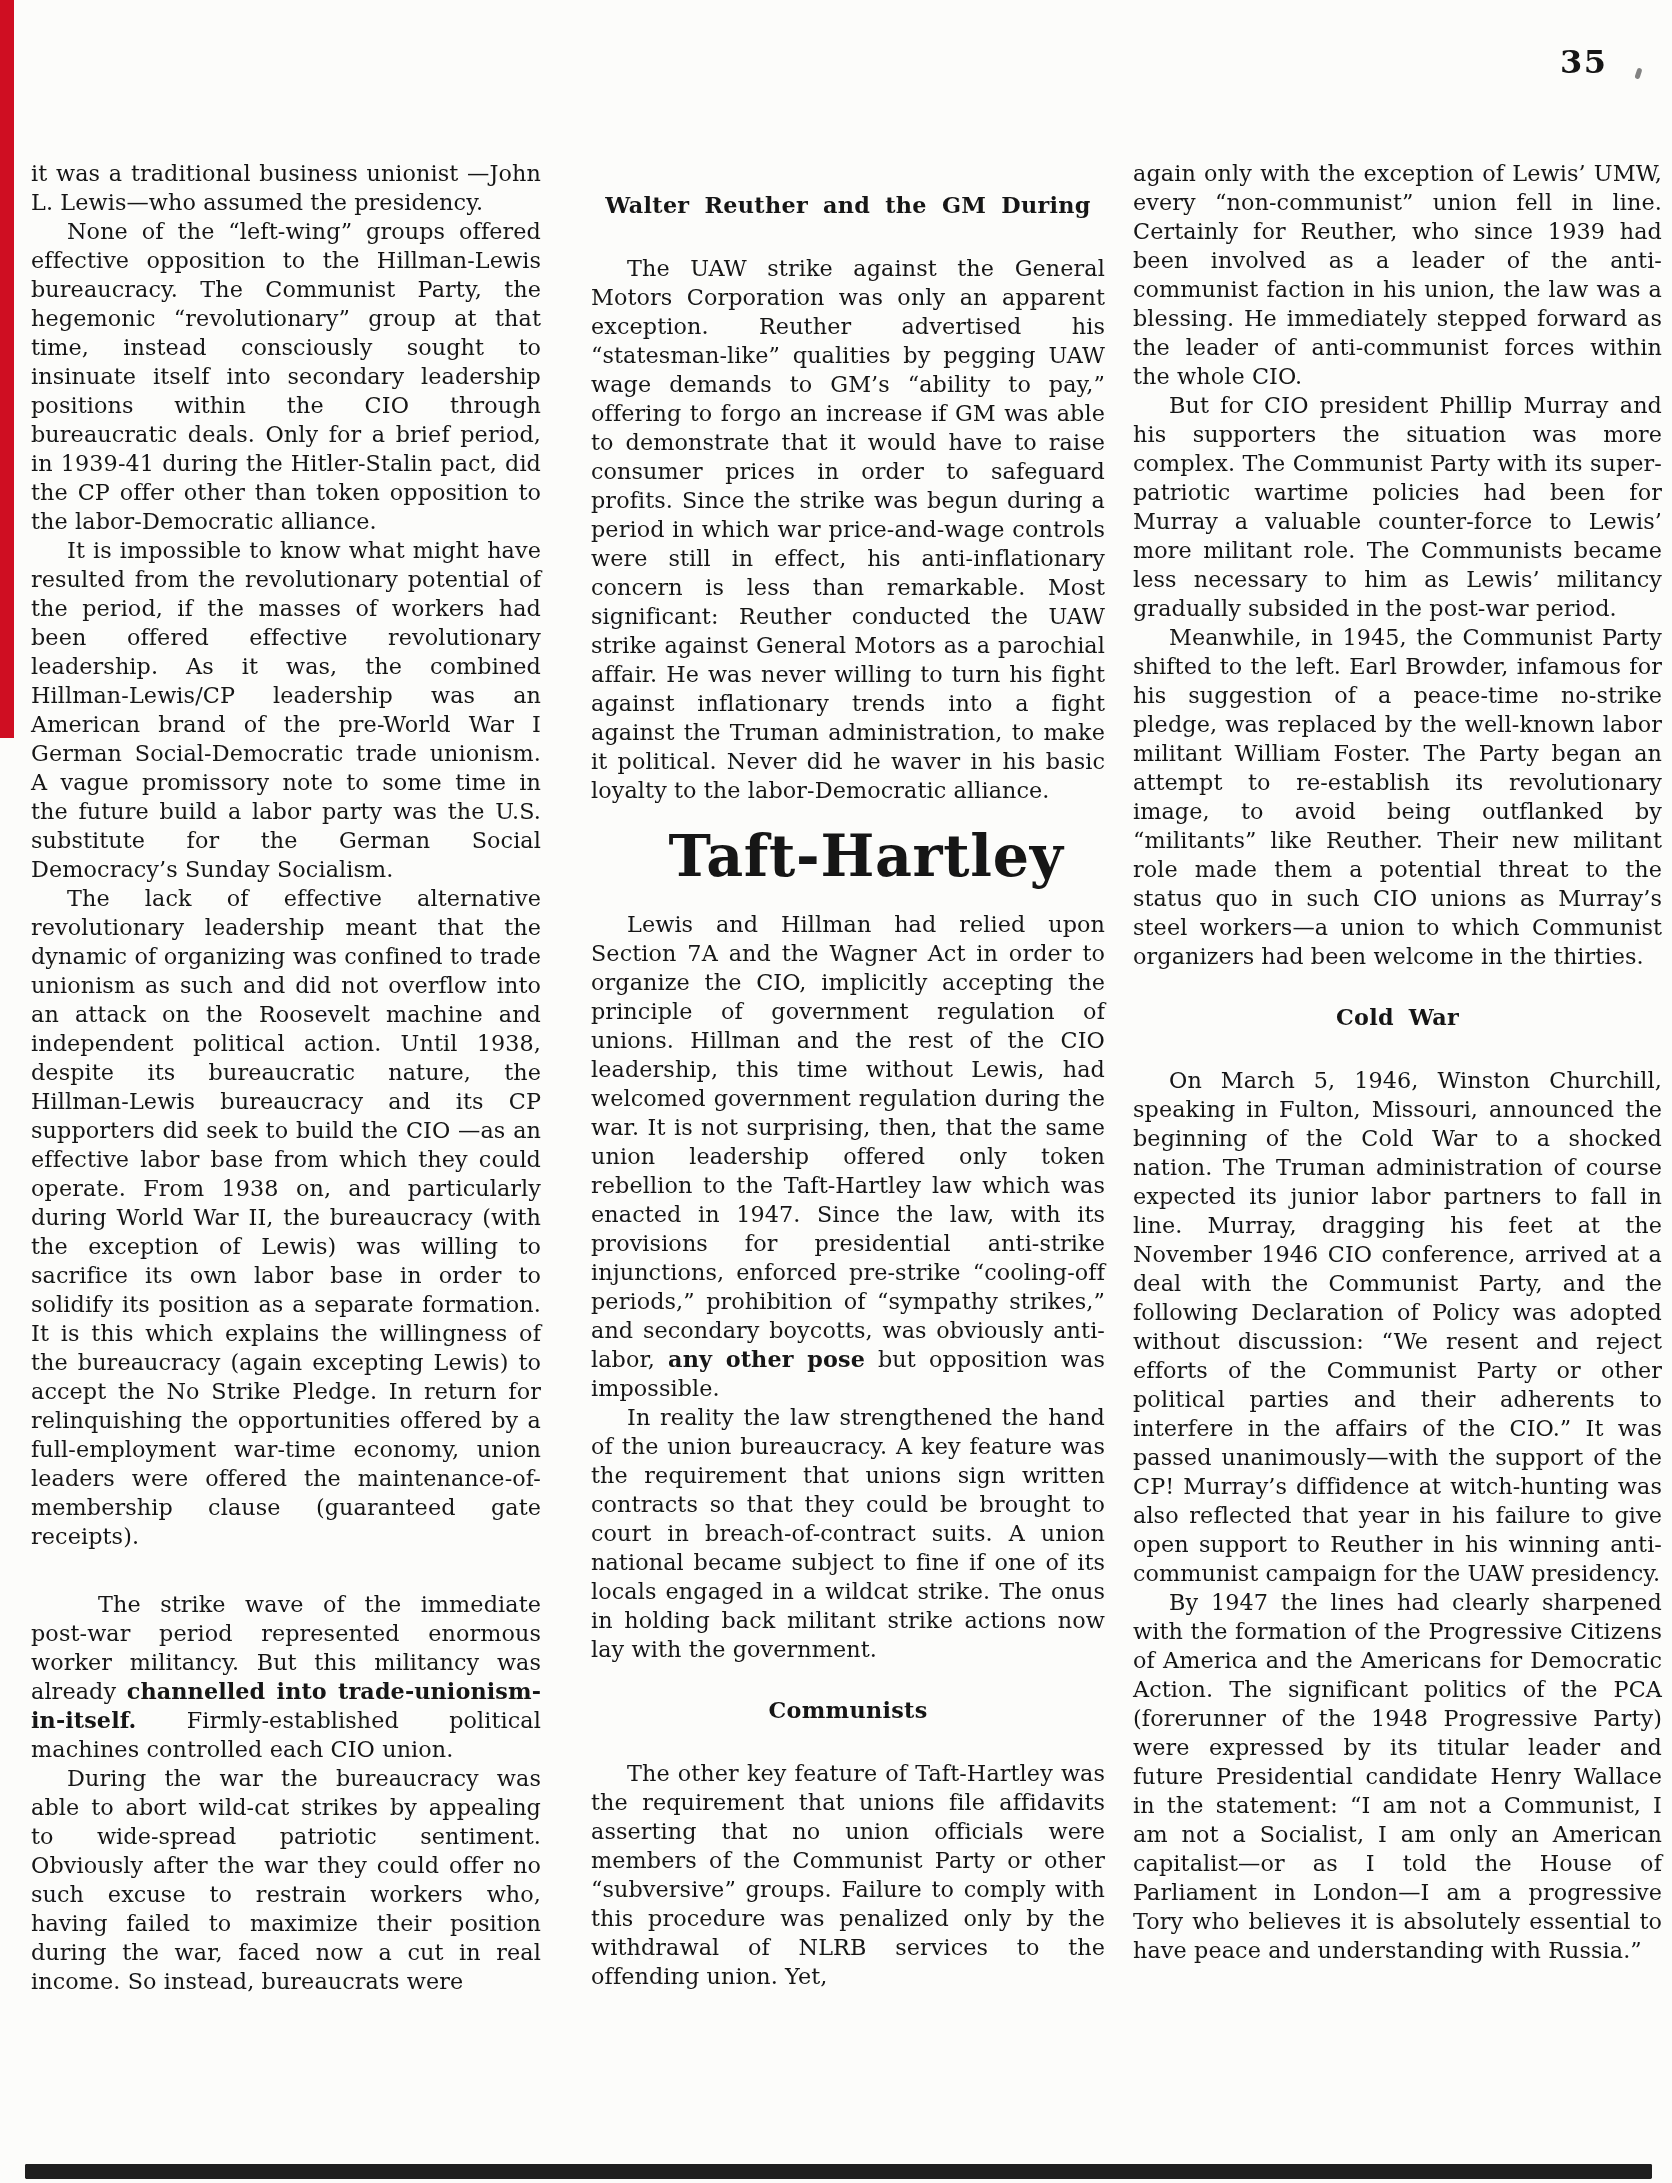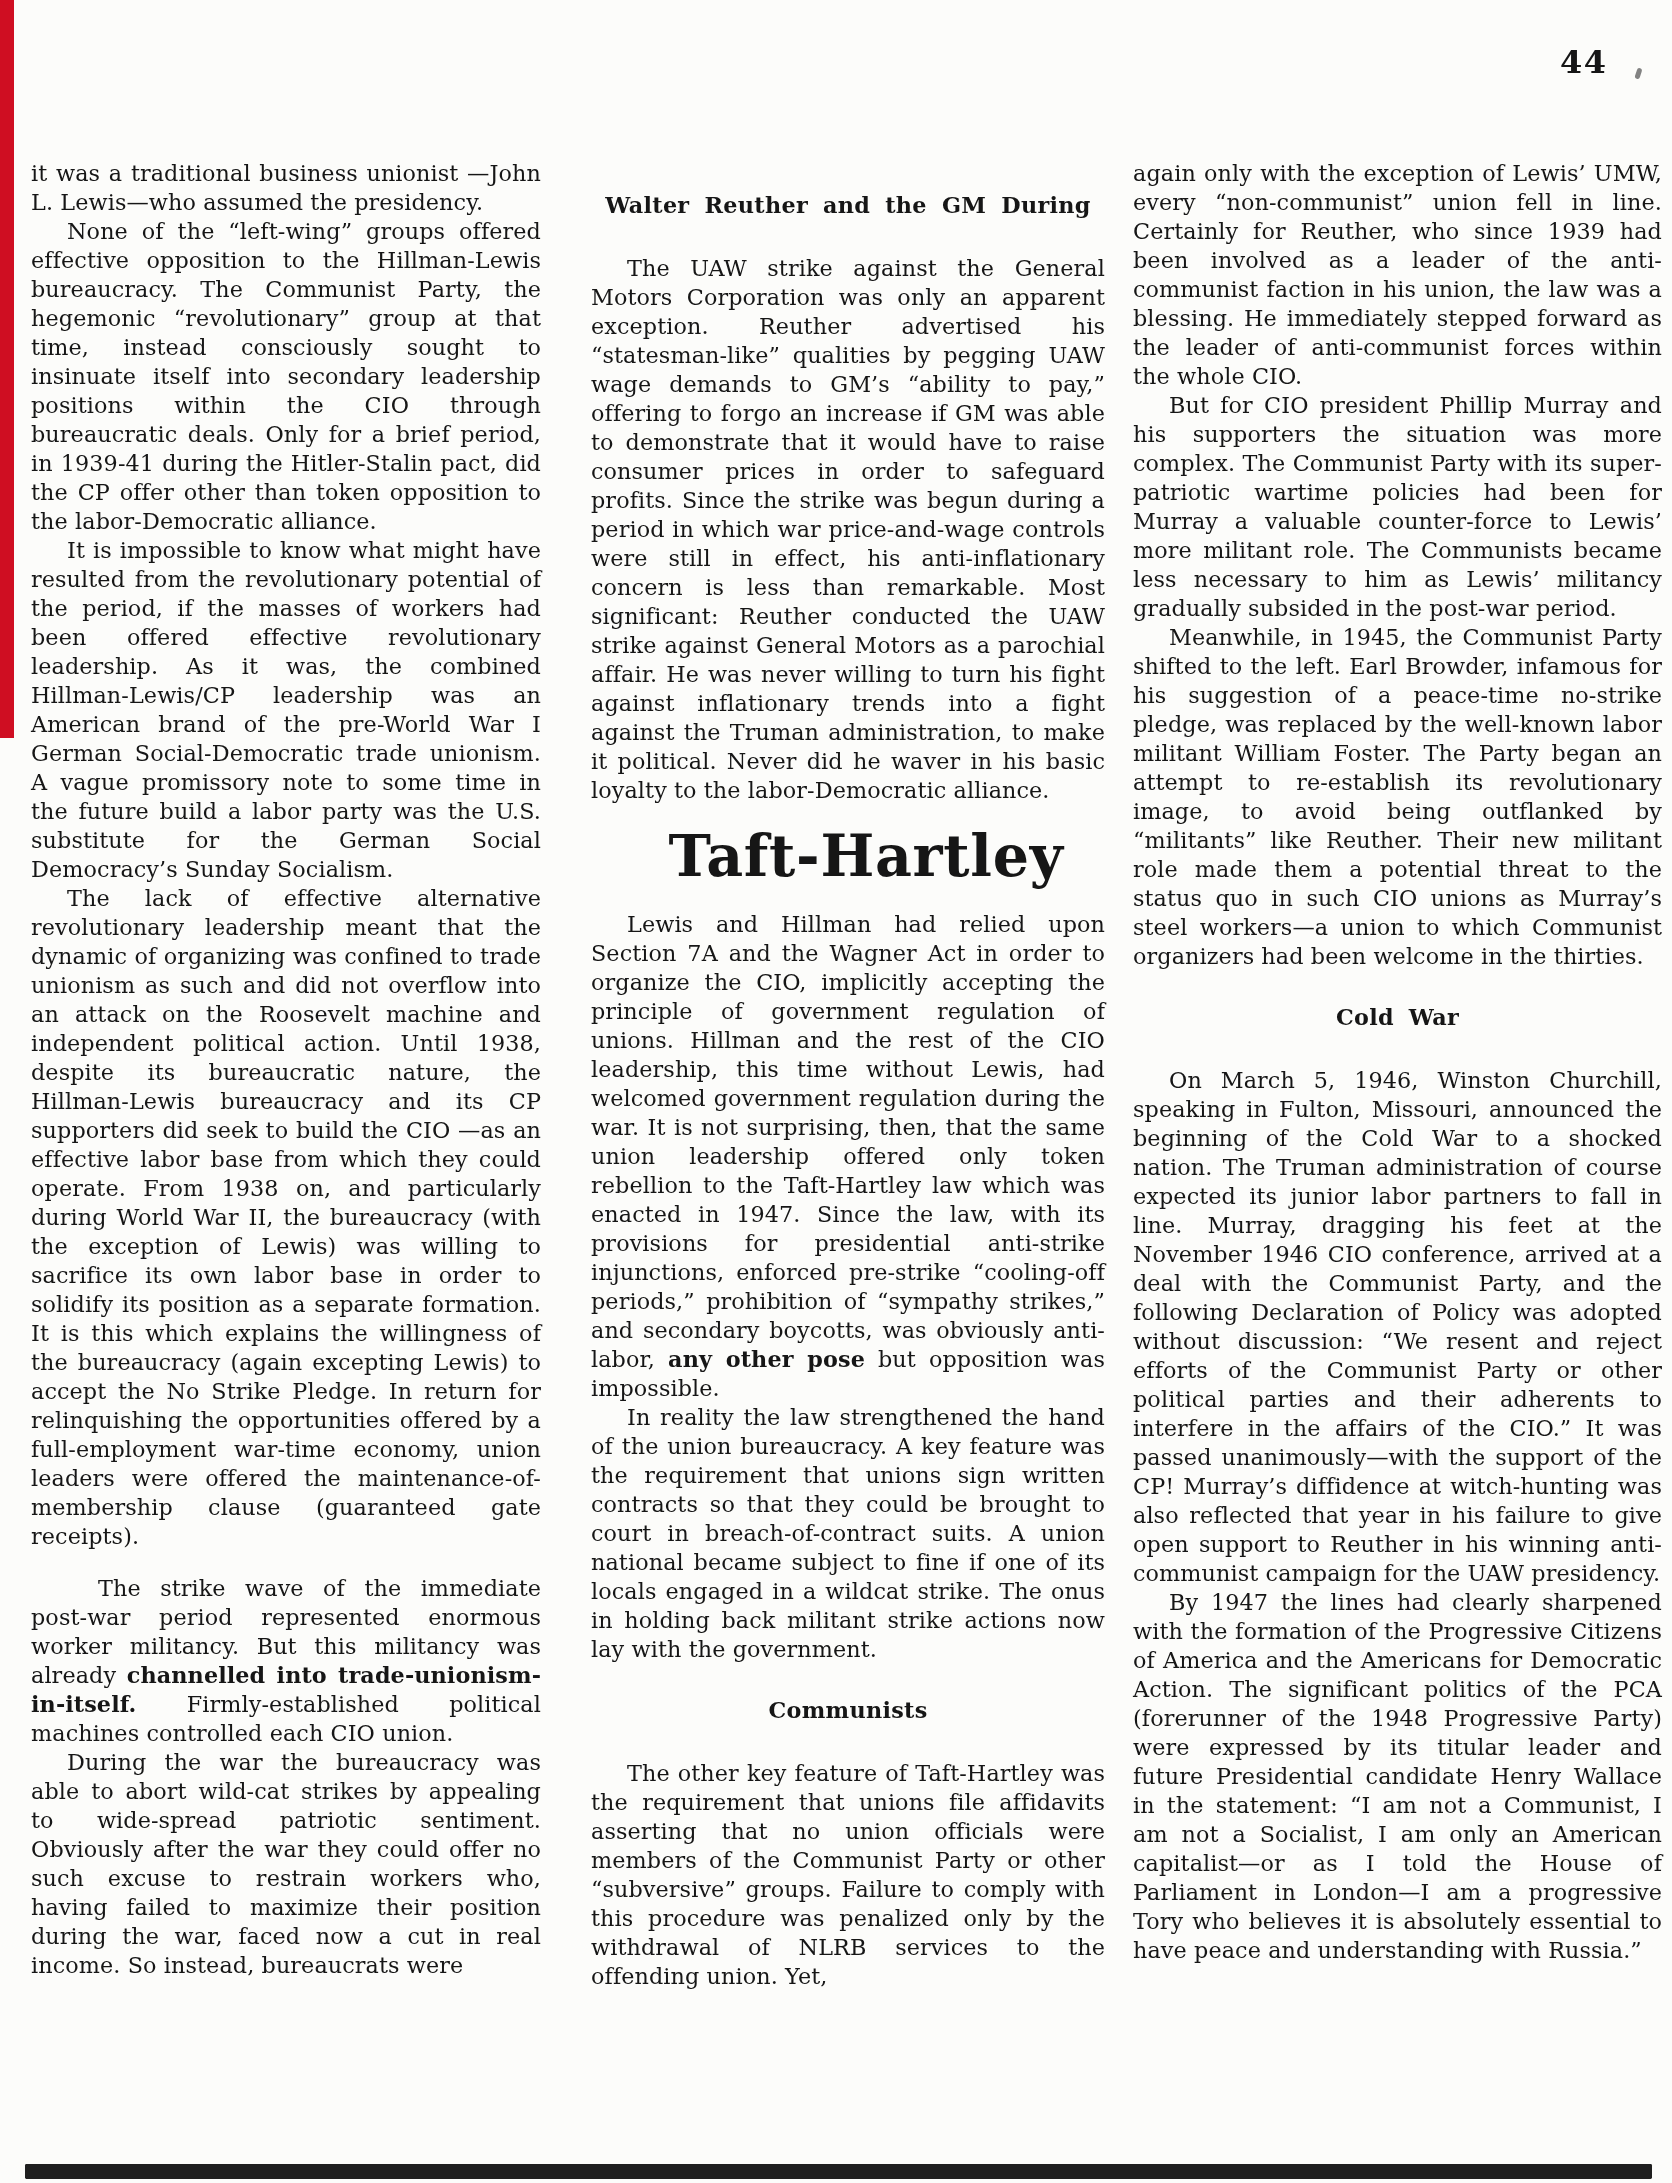--- a/index.html
+++ b/index.html
@@ -17,39 +17,39 @@
     position:absolute; top:159px;
     font-size:22.3px; line-height:29px; text-align:justify;
     letter-spacing:0.1px;
   }
   .col-left   { left:31px;   width:510px; }
   .col-middle { left:591px;  width:514px; }
   .col-right  { left:1133px; width:529px; }
   p { margin:0; text-indent:36px; }
   p.noindent { text-indent:0; }
   p.bigindent { text-indent:67px; }
-  p.gap-top { margin-top:23px; }
+  p.gap-top { margin-top:39px; }
   .subhead {
     font-weight:bold; text-align:center; text-indent:0;
     margin:32px 0 34px 0; word-spacing:7px; letter-spacing:0.3px;
   }
   .big-heading {
     font-weight:bold; text-align:center;
     font-size:57px; line-height:61px; margin:19.6px 0 24px 0; letter-spacing:0.7px;
   }
   b { font-weight:bold; }
 </style>
 </head>
 <body>
 
 <div class="page">
 
   <div class="red-stripe"></div>
 
-  <div class="page-num">44</div>
+  <div class="page-num">35</div>
   <div class="ink-speck"></div>
 
   <div class="col col-left">
     <p class="noindent">it was a traditional business unionist —John L. Lewis—who assumed the presidency.</p>
     <p>None of the “left-wing” groups offered effective opposition to the Hillman-Lewis bureaucracy. The Communist Party, the hegemonic “revolutionary” group at that time, instead consciously sought to insinuate itself into secondary leadership positions within the CIO through bureaucratic deals. Only for a brief period, in 1939-41 during the Hitler-Stalin pact, did the CP offer other than token opposition to the labor-Democratic alliance.</p>
     <p>It is impossible to know what might have resulted from the revolutionary potential of the period, if the masses of workers had been offered effective revolutionary leadership. As it was, the combined Hillman-Lewis/CP leadership was an American brand of the pre-World War I German Social-Democratic trade unionism. A vague promissory note to some time in the future build a labor party was the U.S. substitute for the German Social Democracy’s Sunday Socialism.</p>
     <p>The lack of effective alternative revolutionary leadership meant that the dynamic of organizing was confined to trade unionism as such and did not overflow into an attack on the Roosevelt machine and independent political action. Until 1938, despite its bureaucratic nature, the Hillman-Lewis bureaucracy and its CP supporters did seek to build the CIO —as an effective labor base from which they could operate. From 1938 on, and particularly during World War II, the bureaucracy (with the exception of Lewis) was willing to sacrifice its own labor base in order to solidify its position as a separate formation. It is this which explains the willingness of the bureaucracy (again excepting Lewis) to accept the No Strike Pledge. In return for relinquishing the opportunities offered by a full-employment war-time economy, union leaders were offered the maintenance-of-membership clause (guaranteed gate receipts).</p>
     <p class="gap-top bigindent">The strike wave of the immediate post-war period represented enormous worker militancy. But this militancy was already <b>channelled into trade-unionism-in-itself.</b> Firmly-established political machines controlled each CIO union.</p>
     <p>During the war the bureaucracy was able to abort wild-cat strikes by appealing to wide-spread patriotic sentiment. Obviously after the war they could offer no such excuse to restrain workers who, having failed to maximize their position during the war, faced now a cut in real income. So instead, bureaucrats were</p>
   </div>

